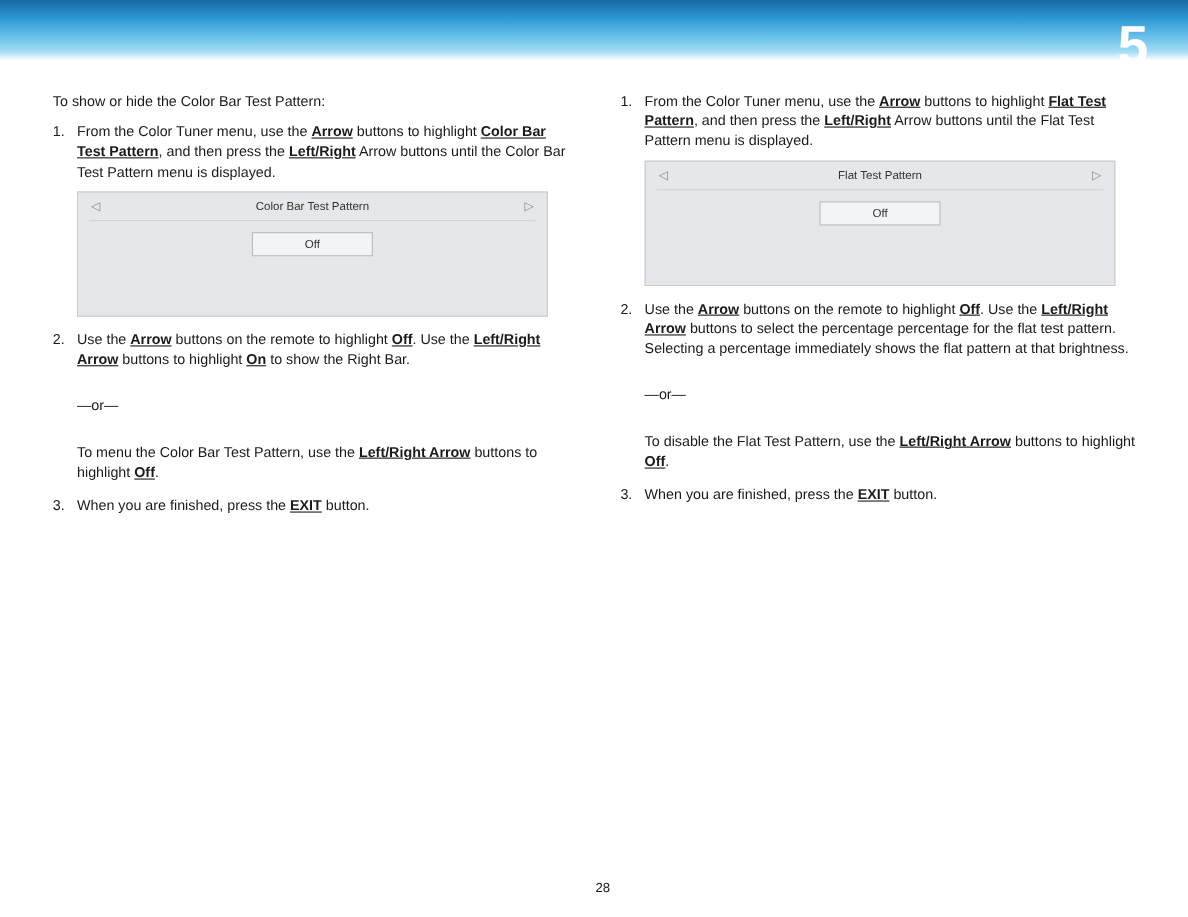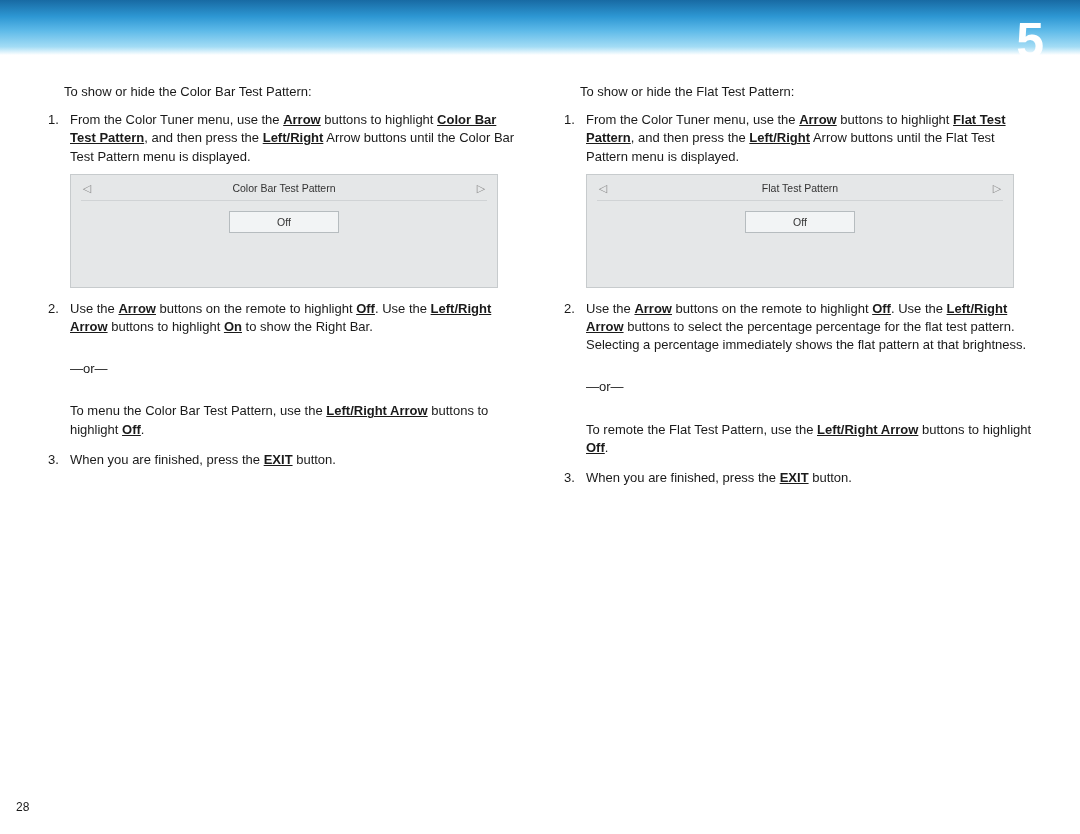--- a/index.html
+++ b/index.html
@@ -30,21 +30,20 @@
     display: flex;
     padding: 28px 48px 0 48px;
     gap: 48px;
   }
   .col {
     width: 468px;
   }
   .intro {
     margin-bottom: 10px;
     font-size: 13px;
-    margin-left: 16px;
   }
   ol {
     list-style: none;
     counter-reset: step;
   }
   ol > li {
     counter-increment: step;
     position: relative;
     padding-left: 22px;
     margin-bottom: 12px;
@@ -94,21 +93,21 @@
     display: flex;
     align-items: center;
     justify-content: center;
     font-size: 10.5px;
   }
 
   .page-num {
     position: absolute;
     bottom: 18px;
     left: 16px; right: 0;
-    text-align: left;
+    text-align: center;
     font-size: 12px;
   }
 </style>
 </head>
 <body>
 
 <div class="header-band">
   <div class="chapter-num">5</div>
 </div>
 
@@ -138,41 +137,40 @@
           <span>To menu the Color Bar Test Pattern, use the </span><b>Left/Right Arrow</b><span> buttons to highlight </span><b>Off</b><span>.</span>
         </div>
       </li>
       <li>
         <span>When you are finished, press the </span><b>EXIT</b><span> button.</span>
       </li>
     </ol>
   </div>
 
   <div class="col">
-    <p class="intro">To show or hide the Flat Test Pattern:</p>
     <ol>
       <li>
         <span>From the Color Tuner menu, use the </span><b>Arrow</b><span> buttons to highlight </span><b>Flat Test Pattern</b><span>, and then press the </span><b>Left/Right</b><span> Arrow buttons until the Flat Test Pattern menu is displayed.</span>
 
         <div class="menu-panel">
           <div class="menu-title-row">
             <span class="arrow-left">◁</span>
             <span class="menu-title">Flat Test Pattern</span>
             <span class="arrow-right">▷</span>
           </div>
           <div class="value-box">Off</div>
         </div>
       </li>
       <li>
         <div class="para">
           <span>Use the </span><b>Arrow</b><span> buttons on the remote to highlight </span><b>Off</b><span>. Use the </span><b>Left/Right Arrow</b><span> buttons to select the percentage percentage for the flat test pattern. Selecting a percentage immediately shows the flat pattern at that brightness.</span>
         </div>
         <div class="or">—or—</div>
         <div class="para">
-          <span>To remote the Flat Test Pattern, use the </span><b>Left/Right Arrow</b><span> buttons to highlight </span><b>Off</b><span>.</span>
+          <span>To disable the Flat Test Pattern, use the </span><b>Left/Right Arrow</b><span> buttons to highlight </span><b>Off</b><span>.</span>
         </div>
       </li>
       <li>
         <span>When you are finished, press the </span><b>EXIT</b><span> button.</span>
       </li>
     </ol>
   </div>
 
 </div>
 

